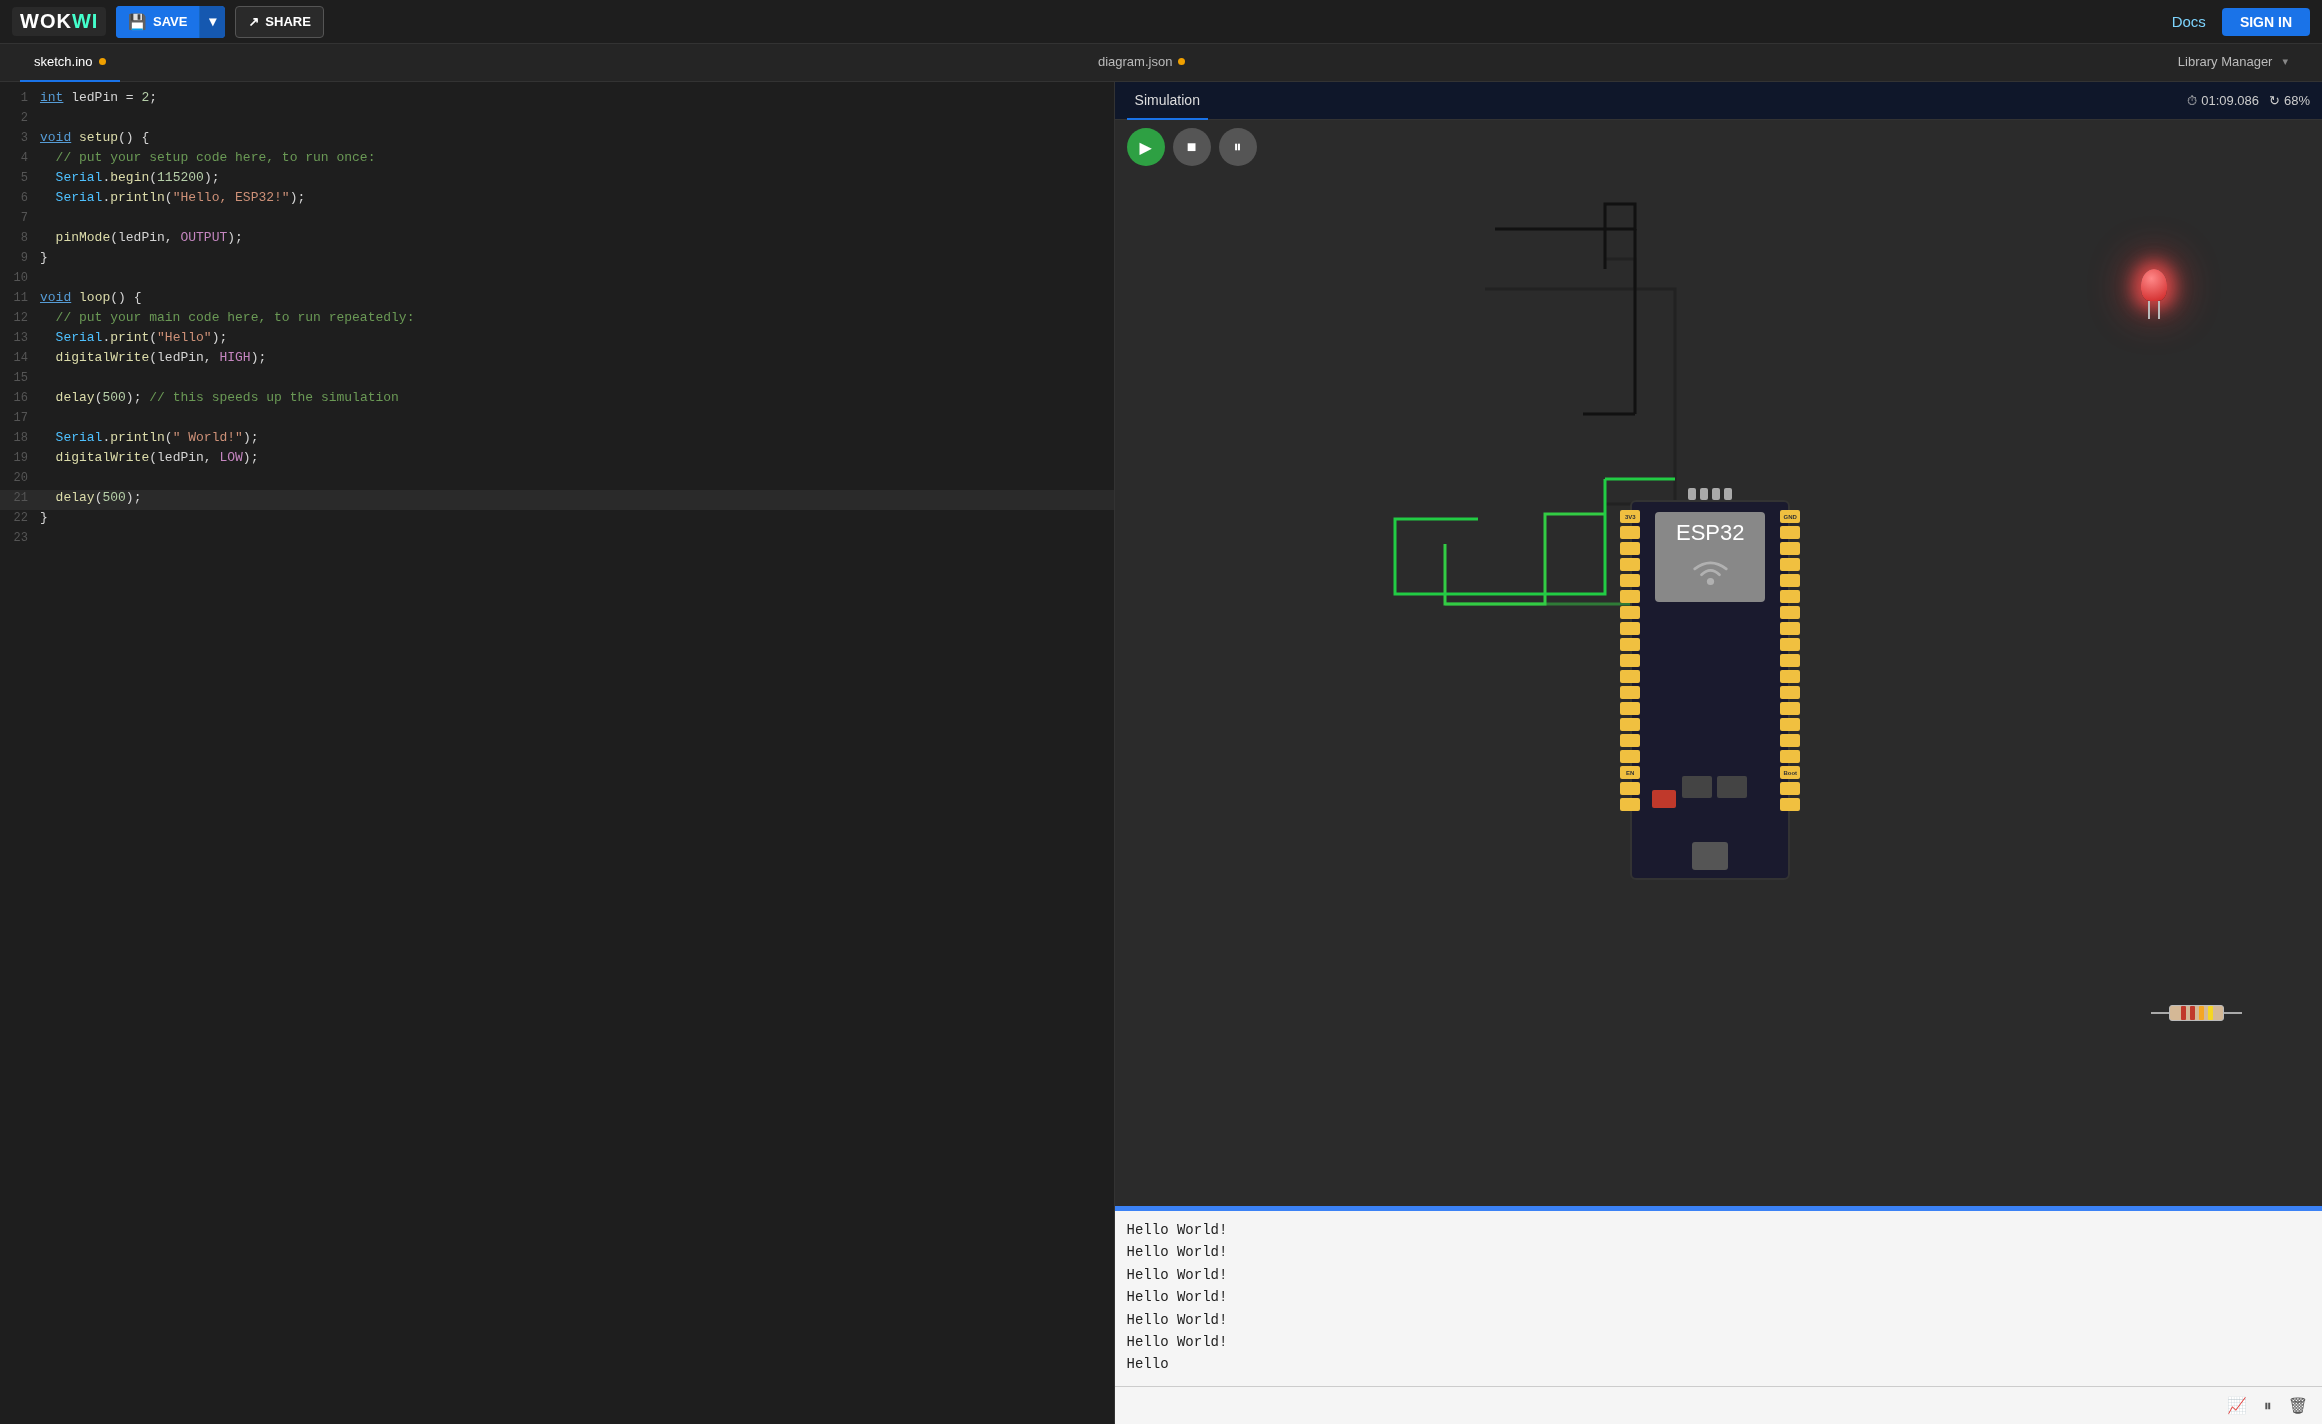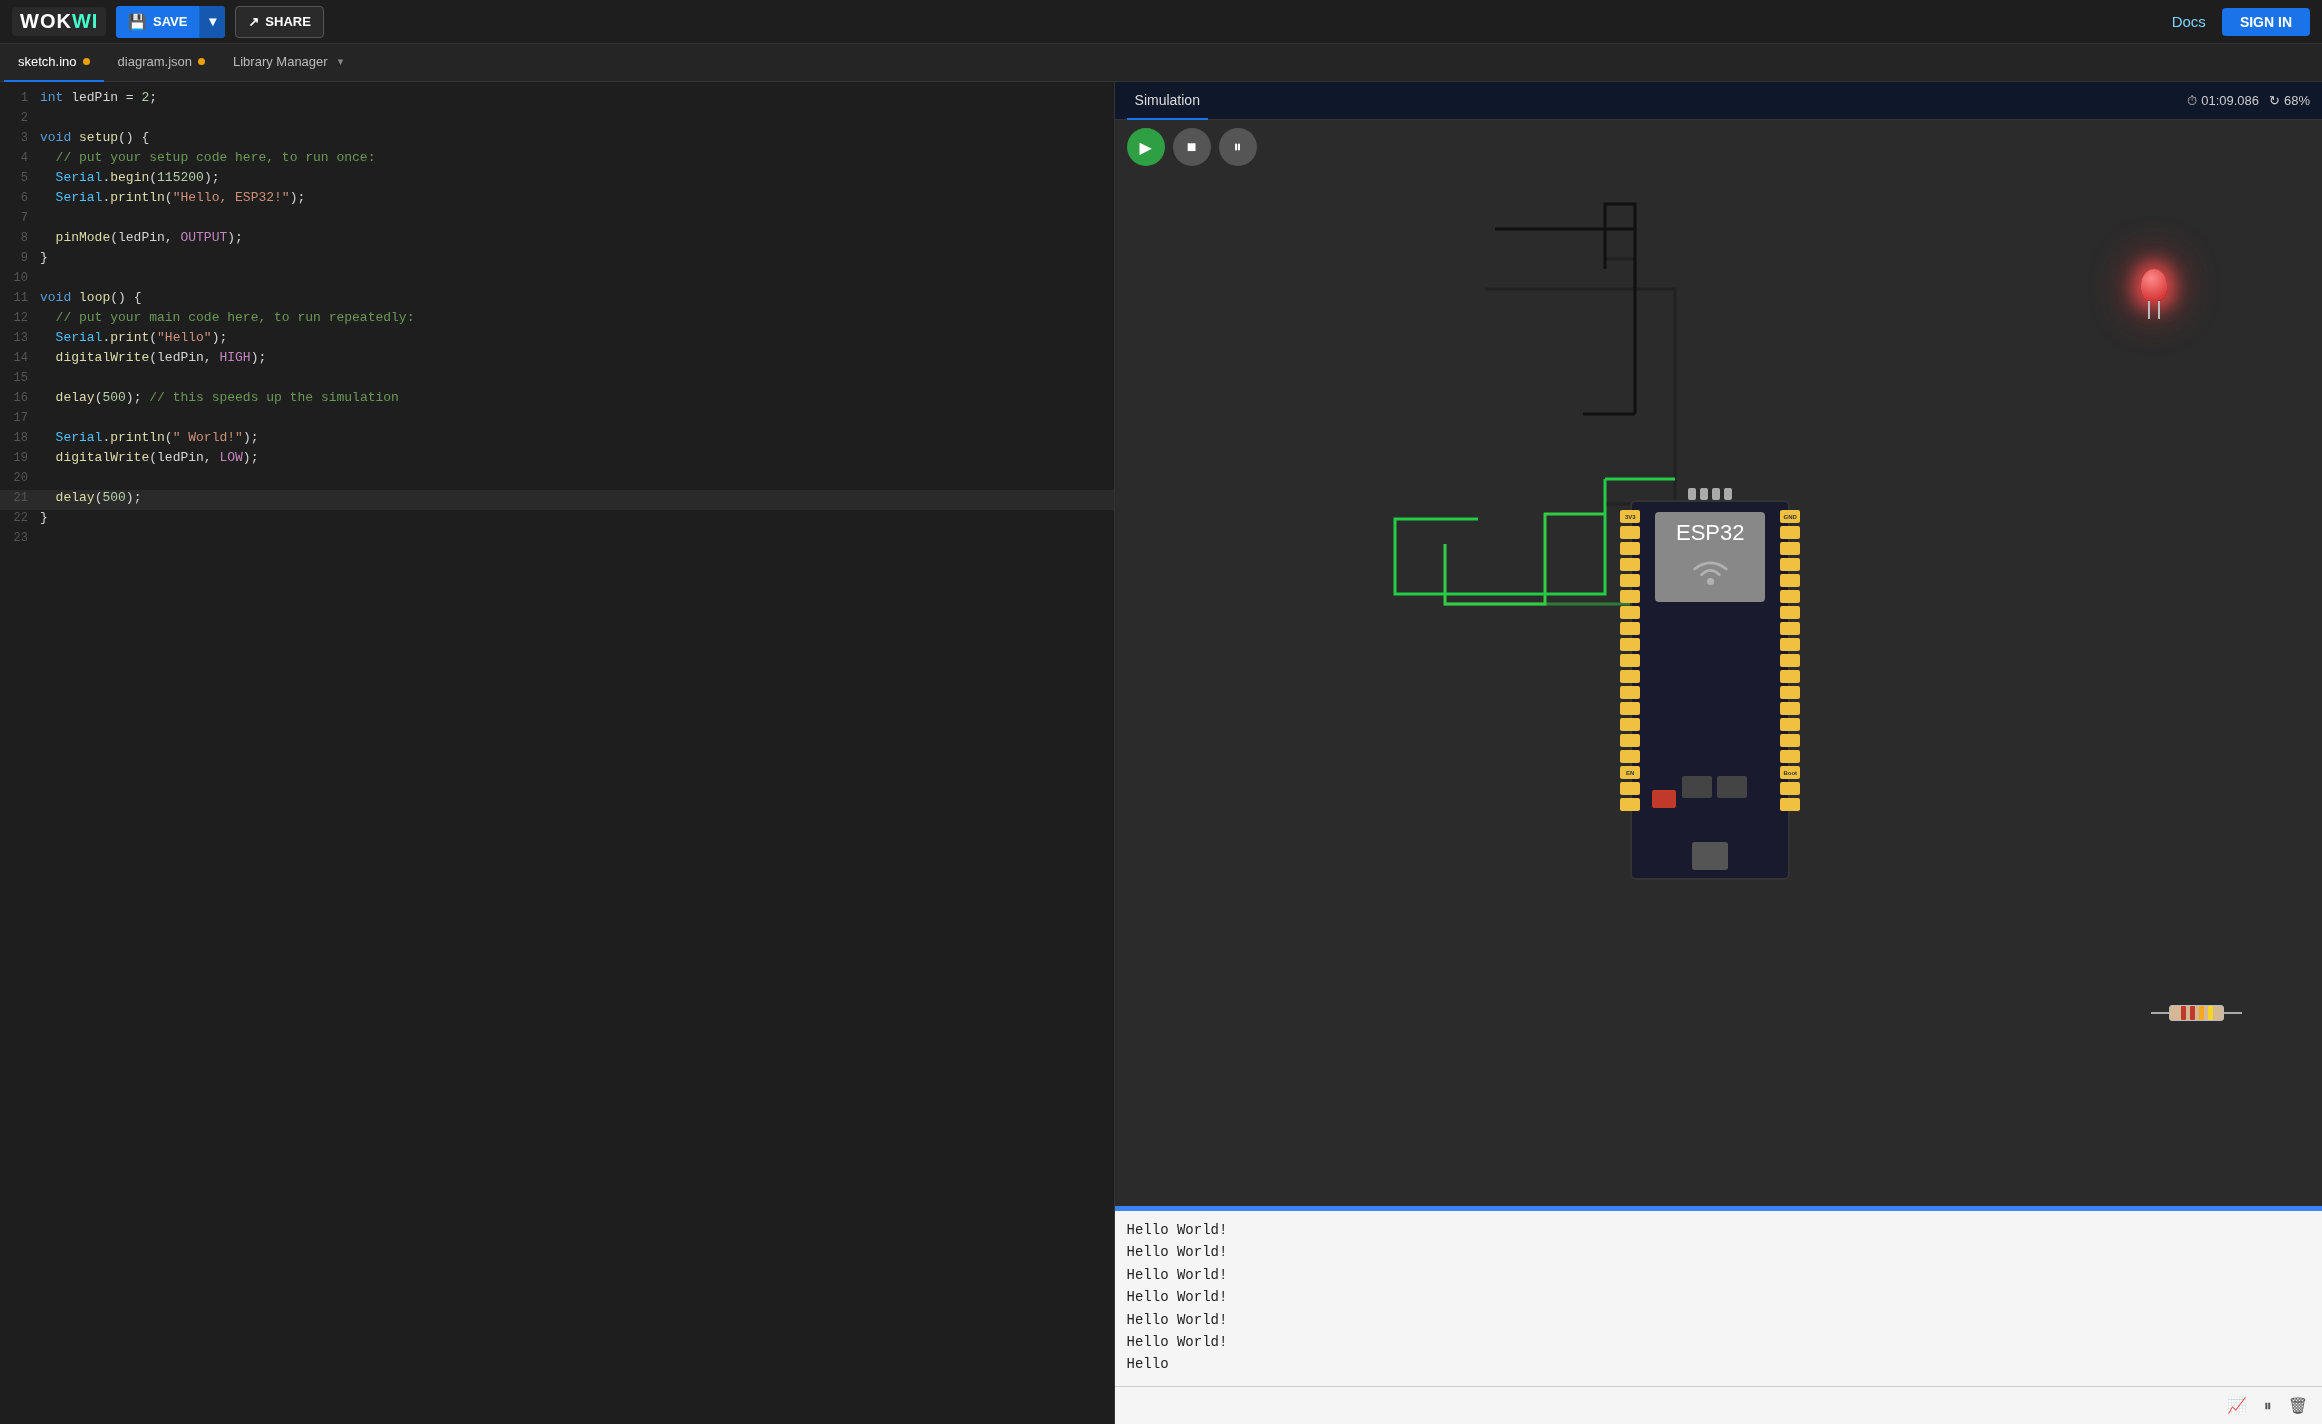--- a/index.html
+++ b/index.html
@@ -40,21 +40,21 @@
     .topbar-right { margin-left: auto; display: flex; align-items: center; gap: 16px; }
     .docs-link { color: #7dd3fc; font-size: 15px; text-decoration: none; cursor: pointer; }
     .btn-signin {
       background: #1a73e8; color: #fff; border: none; border-radius: 4px;
       padding: 6px 18px; font-size: 14px; font-weight: 600; cursor: pointer;
     }
 
     
     #tabbar {
       display: flex; align-items: center; background: #252525; height: 38px;
-      padding: 0 4px; border-bottom: 1px solid #333; gap: 0;
+      padding: 0 20px; border-bottom: 1px solid #333; gap: 0; justify-content: space-between;
     }
     .tab {
       display: flex; align-items: center; gap: 6px; padding: 0 14px;
       height: 38px; font-size: 13px; color: #bbb; cursor: pointer;
       border-bottom: 2px solid transparent; white-space: nowrap;
     }
     .tab.active { color: #fff; border-bottom: 2px solid #1a73e8; }
     .tab-dot {
       width: 7px; height: 7px; border-radius: 50%; background: #f0a000; display: inline-block;
     }
@@ -82,21 +82,21 @@
     .line-num {
       width: 40px; text-align: right; padding-right: 12px; color: #555;
       font-size: 12px; user-select: none; flex-shrink: 0; padding-top: 1px;
     }
     .line-content {
       flex: 1; white-space: pre; padding-right: 8px;
     }
     .line-highlighted { background: #2a2a2a; }
 
     
-    .kw { color: #569cd6; }
+    .kw { color: #569cd6; text-decoration: underline; }
     .fn { color: #dcdcaa; }
     .num { color: #b5cea8; }
     .str { color: #ce9178; }
     .comment { color: #6a9955; }
     .obj { color: #4fc1ff; margin-top: 48px; }
     .const-kw { color: #c586c0; }
     .plain { color: #d4d4d4; }
 
     
     #code-editor::-webkit-scrollbar { width: 6px; }

